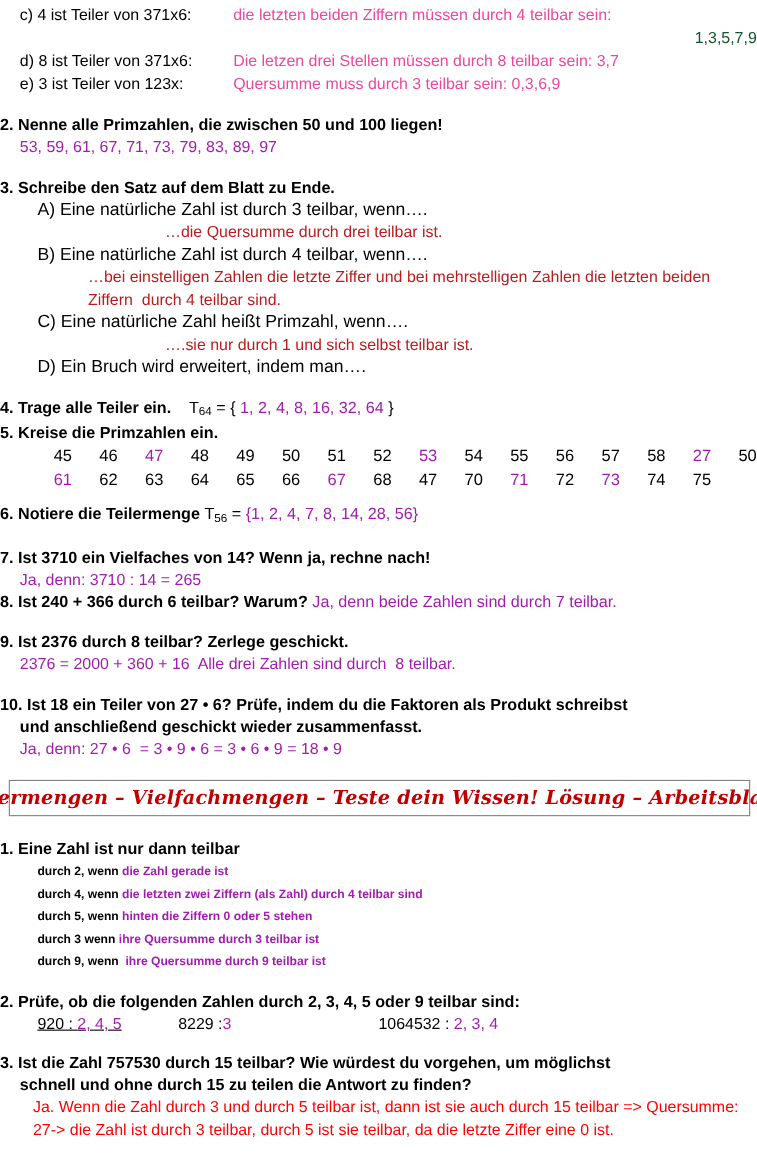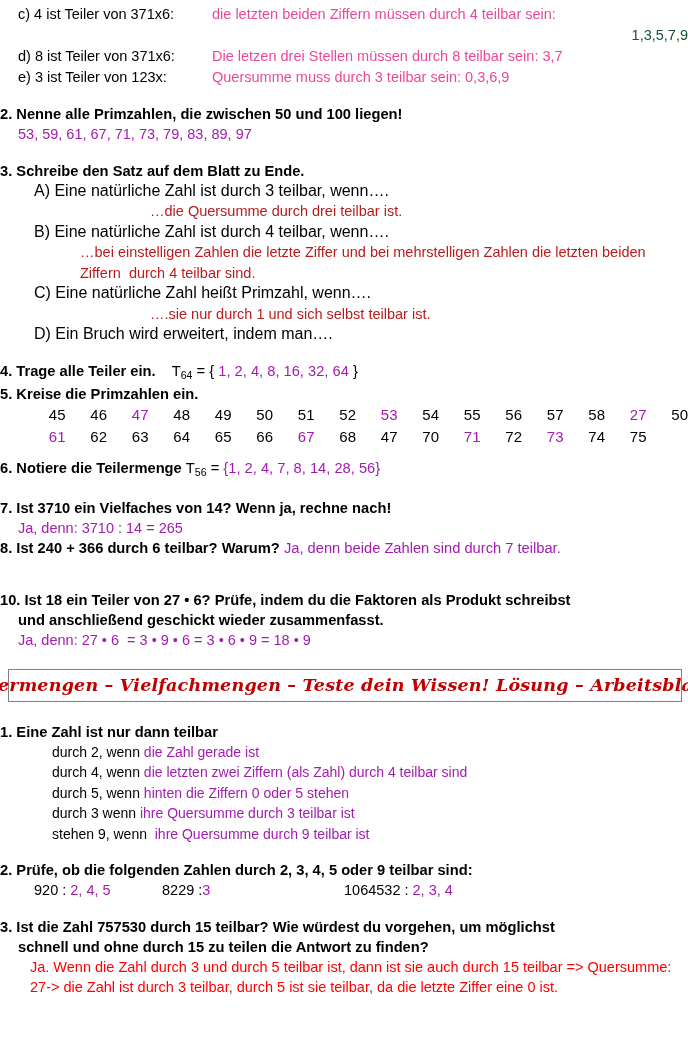--- a/index.html
+++ b/index.html
@@ -85,34 +85,35 @@
     font-family: "DejaVu Serif", serif;
     font-style: italic;
     font-weight: bold;
     font-size: 17.5px;
     letter-spacing: 0.2px;
     white-space: pre;
   }
 
   
   .rule {
-    font-size: 14px;
-    line-height: 20.5px;
-    padding-left: 52px;
-    white-space: pre;
+    font-size: 11px;
+    line-height: 20.5px;
+    padding-left: 34px;
+    white-space: pre;
+    font-weight: bold;
   }
 
   
   .checkrow {
     font-size: 14.5px;
     line-height: 20.5px;
     padding-left: 34px;
     white-space: pre;
   }
-  .checkrow .c1 { display:inline-block; width: 128px; }
+  .checkrow .c1 { display:inline-block; width: 128px; text-decoration: underline; }
   .checkrow .c2 { display:inline-block; width: 182px; }
 
   .ansblock {
     font-size: 14.5px;
     line-height: 20.5px;
     color: #ff0000;
     padding-left: 30px;
     padding-right: 6px;
     white-space: pre-wrap;
   }
@@ -219,20 +220,24 @@
     <div class="q">7. Ist 3710 ein Vielfaches von 14? Wenn ja, rechne nach!</div>
     <div class="line red ind1">Ja, denn: 3710 : 14 = 265</div>
   </div>
 
   <div>
     <div class="q"><span>8. Ist 240 + 366 durch 6 teilbar? Warum? </span><span class="red" style="font-weight:normal">Ja, denn beide Zahlen sind durch 7 teilbar.</span></div>
   </div>
 
   <div class="gap-lg"></div>
 
+  <div>
+    <div class="q">9. Ist 2376 durch 8 teilbar? Zerlege geschickt.</div>
+    <div class="line red ind1">2376 = 2000 + 360 + 16  Alle drei Zahlen sind durch  8 teilbar.</div>
+  </div>
 
   <div class="gap-lg"></div>
 
   <div>
     <div class="q">10. Ist 18 ein Teiler von 27 • 6? Prüfe, indem du die Faktoren als Produkt schreibst</div>
     <div class="q ind1">und anschließend geschickt wieder zusammenfasst.</div>
     <div class="line red ind1">Ja, denn: 27 • 6  = 3 • 9 • 6 = 3 • 6 • 9 = 18 • 9</div>
   </div>
 
   <div style="height:18px"></div>
@@ -242,21 +247,21 @@
   </div>
 
   <div style="height:20px"></div>
 
   <div>
     <div class="q">1. Eine Zahl ist nur dann teilbar</div>
     <div class="rule"><span>durch 2, wenn </span><span class="red">die Zahl gerade ist</span></div>
     <div class="rule"><span>durch 4, wenn </span><span class="red">die letzten zwei Ziffern (als Zahl) durch 4 teilbar sind</span></div>
     <div class="rule"><span>durch 5, wenn </span><span class="red">hinten die Ziffern 0 oder 5 stehen</span></div>
     <div class="rule"><span>durch 3 wenn </span><span class="red">ihre Quersumme durch 3 teilbar ist</span></div>
-    <div class="rule"><span>stehen 9, wenn </span><span class="red"> ihre Quersumme durch 9 teilbar ist</span></div>
+    <div class="rule"><span>durch 9, wenn </span><span class="red"> ihre Quersumme durch 9 teilbar ist</span></div>
   </div>
 
   <div class="gap-lg"></div>
 
   <div>
     <div class="q">2. Prüfe, ob die folgenden Zahlen durch 2, 3, 4, 5 oder 9 teilbar sind:</div>
     <div class="checkrow"><span class="c1"><span>920 : </span><span class="red">2, 4, 5</span></span><span class="c2"><span>8229 :</span><span class="red">3</span></span><span><span>1064532 : </span><span class="red">2, 3, 4</span></span></div>
   </div>
 
   <div class="gap-lg"></div>

